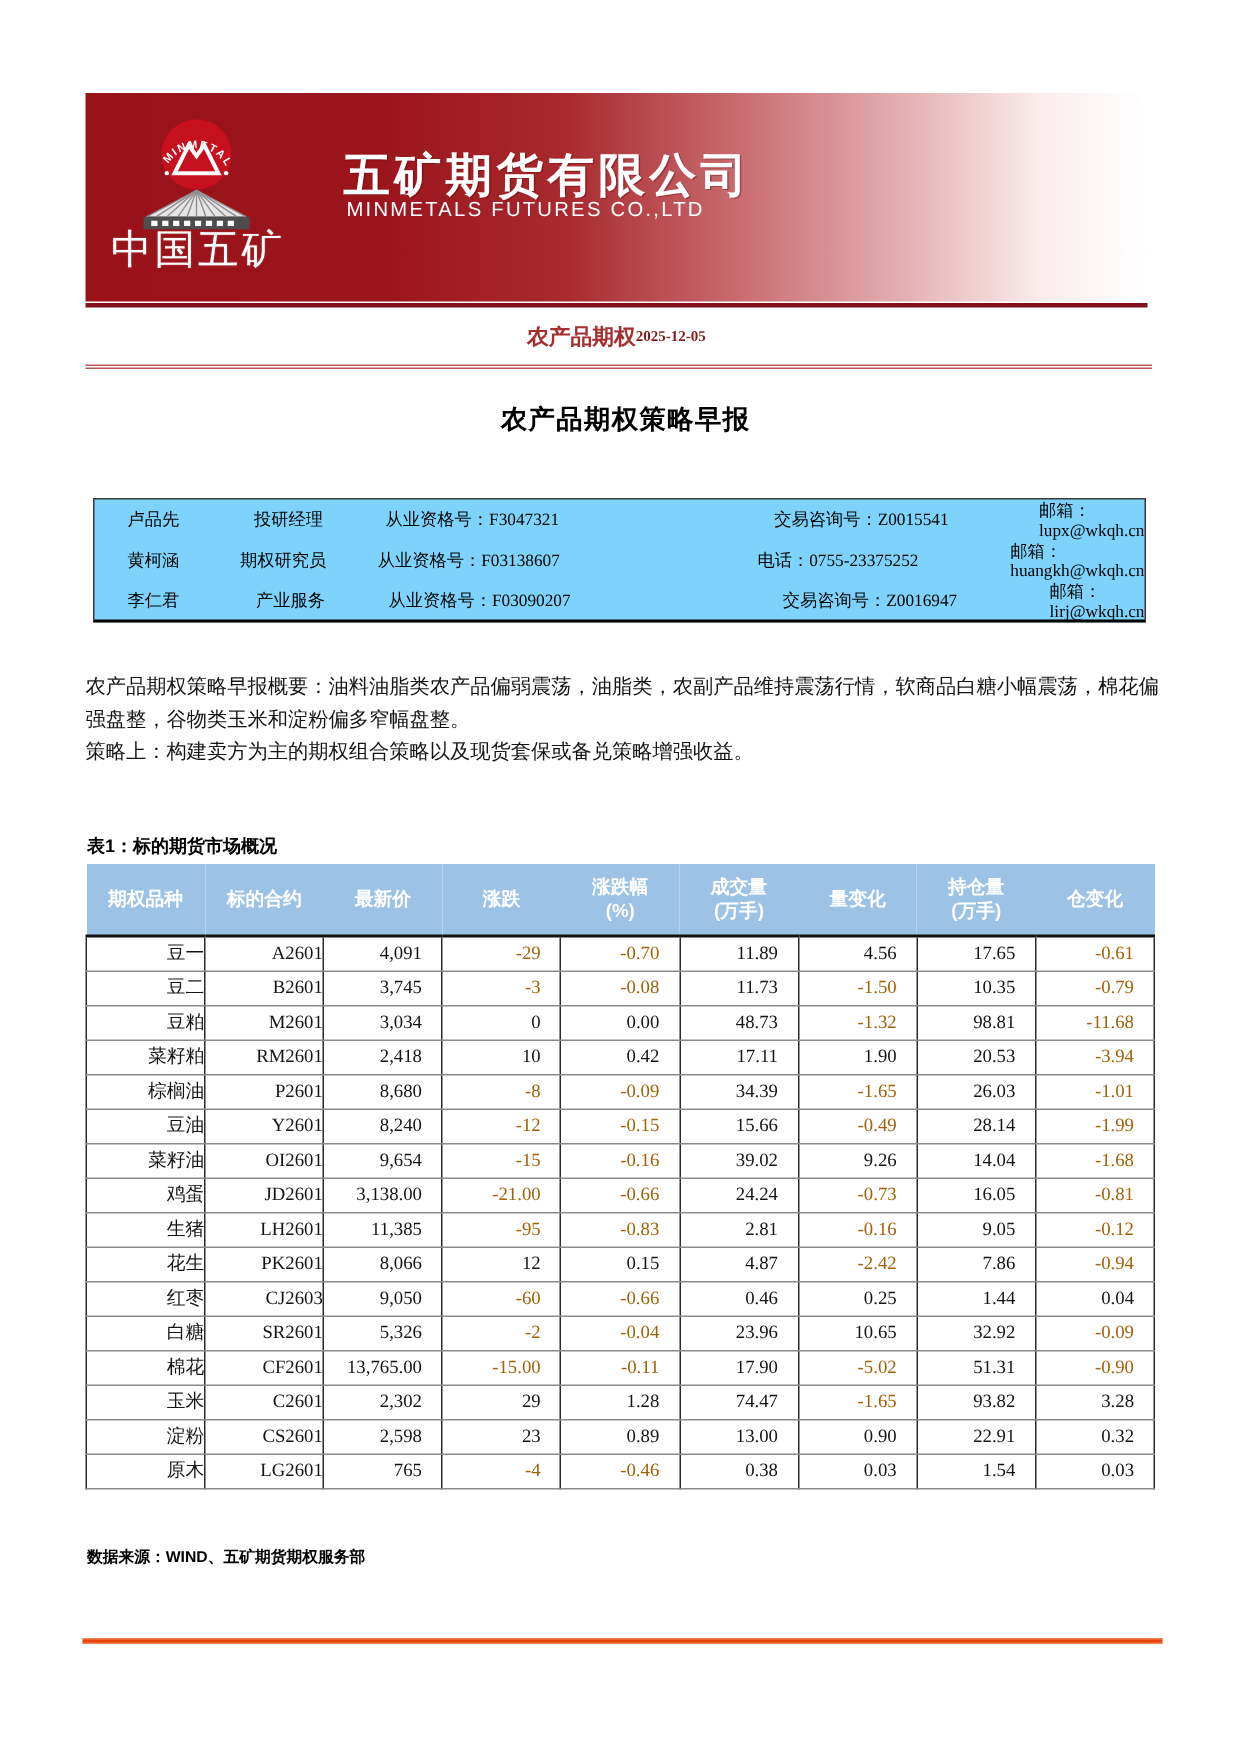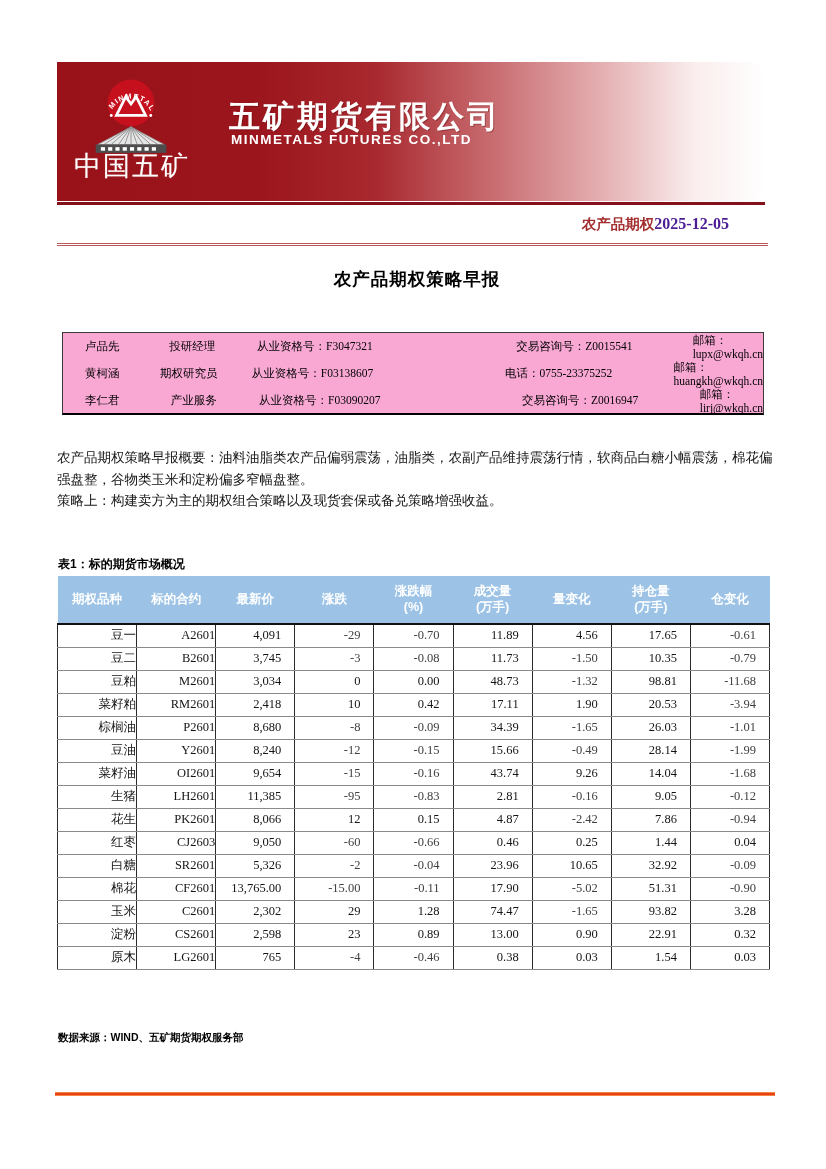--- a/index.html
+++ b/index.html
@@ -19,46 +19,46 @@
   .logo-cn {
     position:absolute; left:0px; top:86px; width:150px; text-align:center;
     font-size:27px; font-weight:normal; color:#ffffff; letter-spacing:2px;
     text-shadow:0 0 1px rgba(255,255,255,.4);
   }
   .company-cn {
     position:absolute; left:172px; top:34px; color:#ffffff; font-weight:bold;
     font-size:31px; letter-spacing:3px; text-shadow:1px 1px 0 rgba(80,0,0,.35);
   }
   .company-en {
-    position:absolute; left:174px; top:70px; color:#ffffff; font-weight:bold;
+    position:absolute; left:174px; top:70px; color:#ffffff; font-weight:normal;
     font-size:13.5px; letter-spacing:1.5px;
   }
   .banner-underline { position:absolute; left:57px; top:202px; width:708px; height:3px; background:#83101b; }
 
   
   .section-row {
     position:absolute; left:57px; top:210px; width:708px; height:28px;
-    display:flex; justify-content:flex-end; align-items:center;
+    display:flex; justify-content:center; align-items:center;
   }
   .section-label { padding-left:36px; font-size:14.5px; font-weight:bold; color:#a32f30; }
-  .report-date { padding-right:36px; font-size:16px; font-weight:bold; color:#4c1d95; font-family:"Liberation Serif","DejaVu Serif",serif; }
+  .report-date { padding-right:36px; font-size:10px; font-weight:bold; color:#7f1d1d; font-family:"Liberation Serif","DejaVu Serif",serif; }
   .double-line { position:absolute; left:57px; top:243px; width:711px; height:3px;
     border-top:1px solid #b95a5a; border-bottom:1px solid #b95a5a; }
 
   
   .report-title { position:absolute; left:4px; top:267px; width:826px; text-align:center;
     font-size:17.5px; font-weight:bold; color:#000; letter-spacing:1px; }
 
   
   .info-box {
     position:absolute; left:62px; top:332px; width:702px; height:83px;
     border:1px solid #3a3a3a; border-bottom:2.5px solid #000;
     display:flex; flex-direction:column; justify-content:space-between;
     font-family:"Liberation Serif","DejaVu Serif",serif; font-size:11.5px; color:#000;
-    background:#f9a8d4;
+    background:#7dd3fc;
   }
   .info-row { display:flex; align-items:center; }
   .f-name { width:78px; padding-left:22px; }
   .f-role { width:108px; text-align:center; }
   .f-cert { width:228px; padding-left:12px; }
   .f-contact { width:218px; text-align:center; }
   .f-email { flex:1; padding-left:12px; }
 
   
   .summary { position:absolute; left:57px; top:447px; width:716px;
@@ -76,21 +76,21 @@
   table.ftable td {
     height:23px; font-size:12.5px; color:#141414; background:#fff;
     font-family:"Liberation Serif","DejaVu Serif",serif;
     border-left:1px solid #2a2a2a; border-right:1px solid #2a2a2a;
     border-top:1px solid #8a8a8a; border-bottom:1px solid #8a8a8a;
     overflow:hidden; white-space:nowrap;
   }
   table.ftable tr:first-child td { border-top:none; }
   table.ftable td.c { text-align:right; }
   table.ftable td.r { text-align:right; padding-right:13px; }
-  table.ftable td.neg { color:#404040; }
+  table.ftable td.neg { color:#a16207; }
   .data-source { position:absolute; left:58px; top:1031px; font-size:10.5px; font-weight:600; color:#000; }
 
   
   .orange-divider { position:absolute; left:55px; top:1092px; width:720px; height:4px;
     background:#e7440e; border-top:1px solid #f2824e; border-bottom:1px solid #f2824e; }
 </style>
 </head>
 <body>
 
 <div class="page">
@@ -259,24 +259,35 @@
             <td class="r neg">-0.49</td>
             <td class="r">28.14</td>
             <td class="r neg">-1.99</td>
           </tr>
           <tr>
             <td class="c">菜籽油</td>
             <td class="c">OI2601</td>
             <td class="r">9,654</td>
             <td class="r neg">-15</td>
             <td class="r neg">-0.16</td>
-            <td class="r">43.74</td>
+            <td class="r">39.02</td>
             <td class="r">9.26</td>
             <td class="r">14.04</td>
             <td class="r neg">-1.68</td>
+          </tr>
+          <tr>
+            <td class="c">鸡蛋</td>
+            <td class="c">JD2601</td>
+            <td class="r">3,138.00</td>
+            <td class="r neg">-21.00</td>
+            <td class="r neg">-0.66</td>
+            <td class="r">24.24</td>
+            <td class="r neg">-0.73</td>
+            <td class="r">16.05</td>
+            <td class="r neg">-0.81</td>
           </tr>
           <tr>
             <td class="c">生猪</td>
             <td class="c">LH2601</td>
             <td class="r">11,385</td>
             <td class="r neg">-95</td>
             <td class="r neg">-0.83</td>
             <td class="r">2.81</td>
             <td class="r neg">-0.16</td>
             <td class="r">9.05</td>

